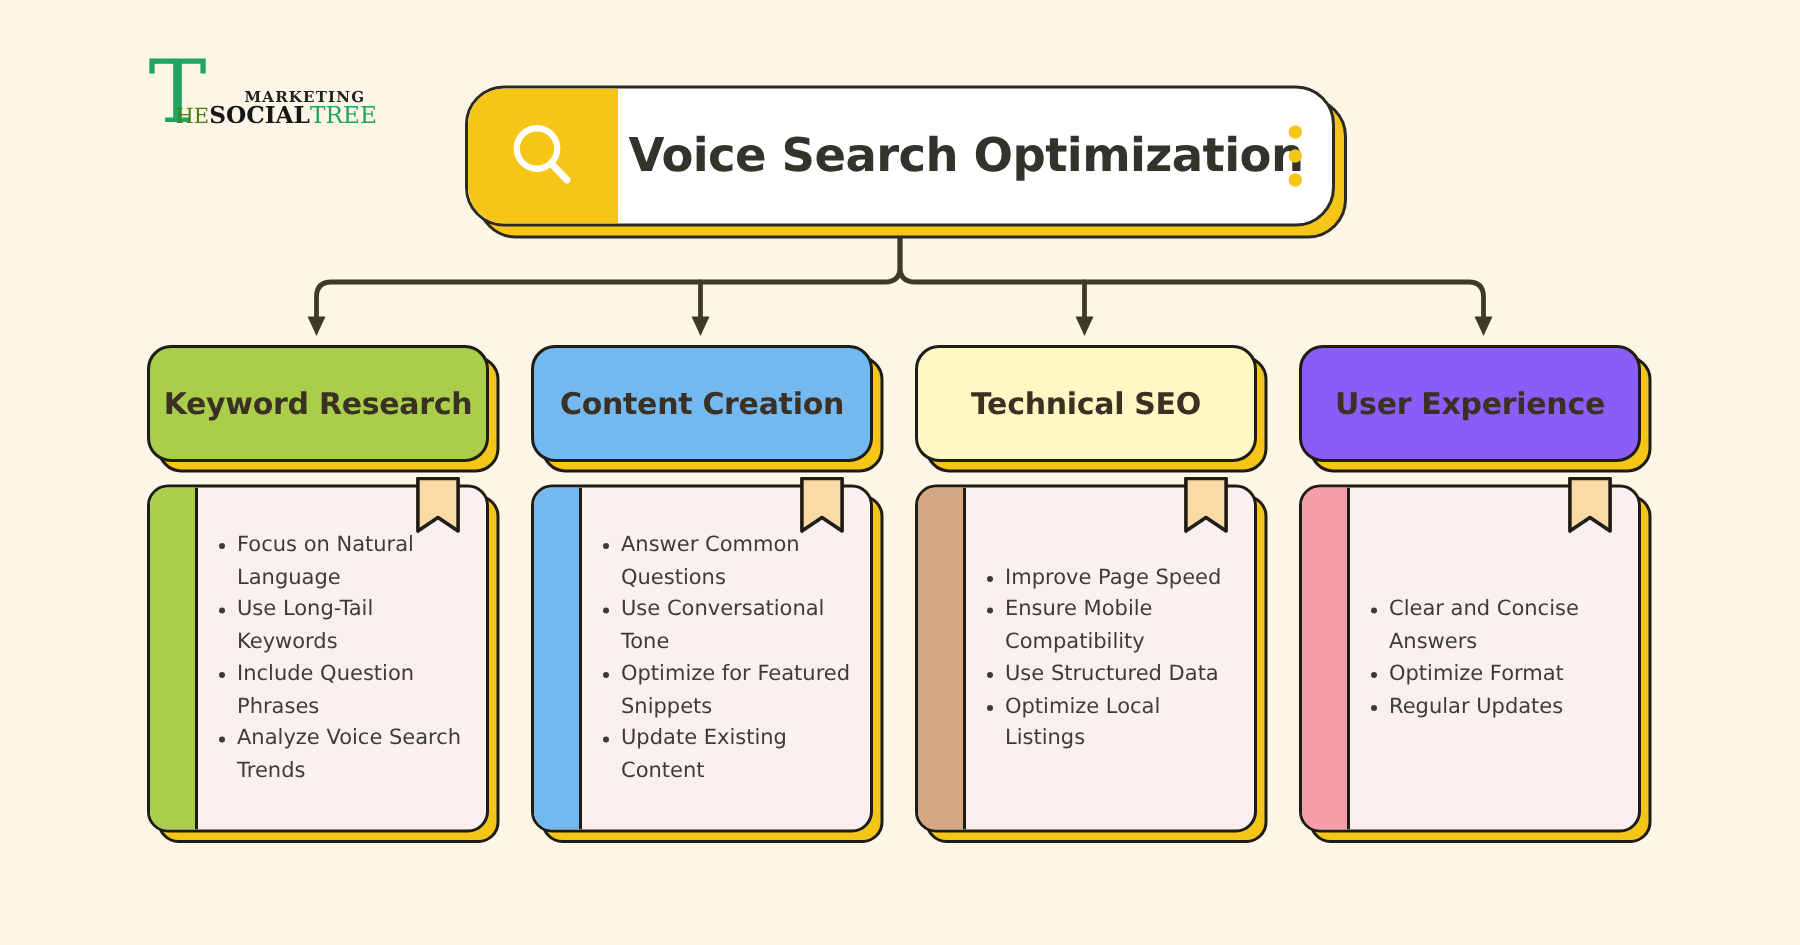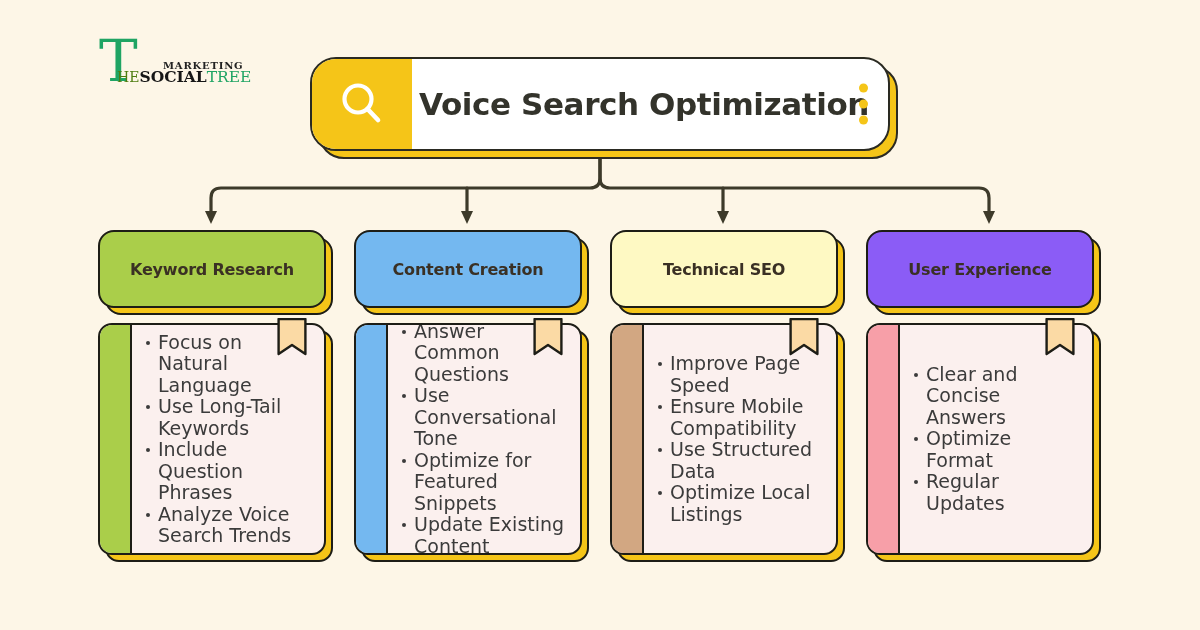--- a/index.html
+++ b/index.html
@@ -176,21 +176,21 @@
     width: 228px;
     height: 78px;
     border: 2.5px solid #1d1d16;
     border-radius: 16px;
     box-sizing: border-box;
     display: flex;
     align-items: center;
     justify-content: center;
   }
   .cat-label {
-    font-size: 16px;
+    font-size: 20px;
     font-weight: 700;
     color: #3a3024;
     white-space: nowrap;
     letter-spacing: -0.2px;
   }
 
   
   .list-card {
     position: relative;
     height: 238px;
@@ -232,21 +232,21 @@
     box-sizing: border-box;
   }
   ul.bullets {
     margin: 0;
     padding: 0 0 0 18px;
     list-style: none;
     width: 100%;
   }
   ul.bullets li {
     position: relative;
-    font-size: 19px;
+    font-size: 14px;
     line-height: 21.5px;
     color: #3b3b3b;
     margin-bottom: 0px;
   }
   ul.bullets li::before {
     content: "";
     position: absolute;
     left: -12px;
     top: 9px;
     width: 4px;

